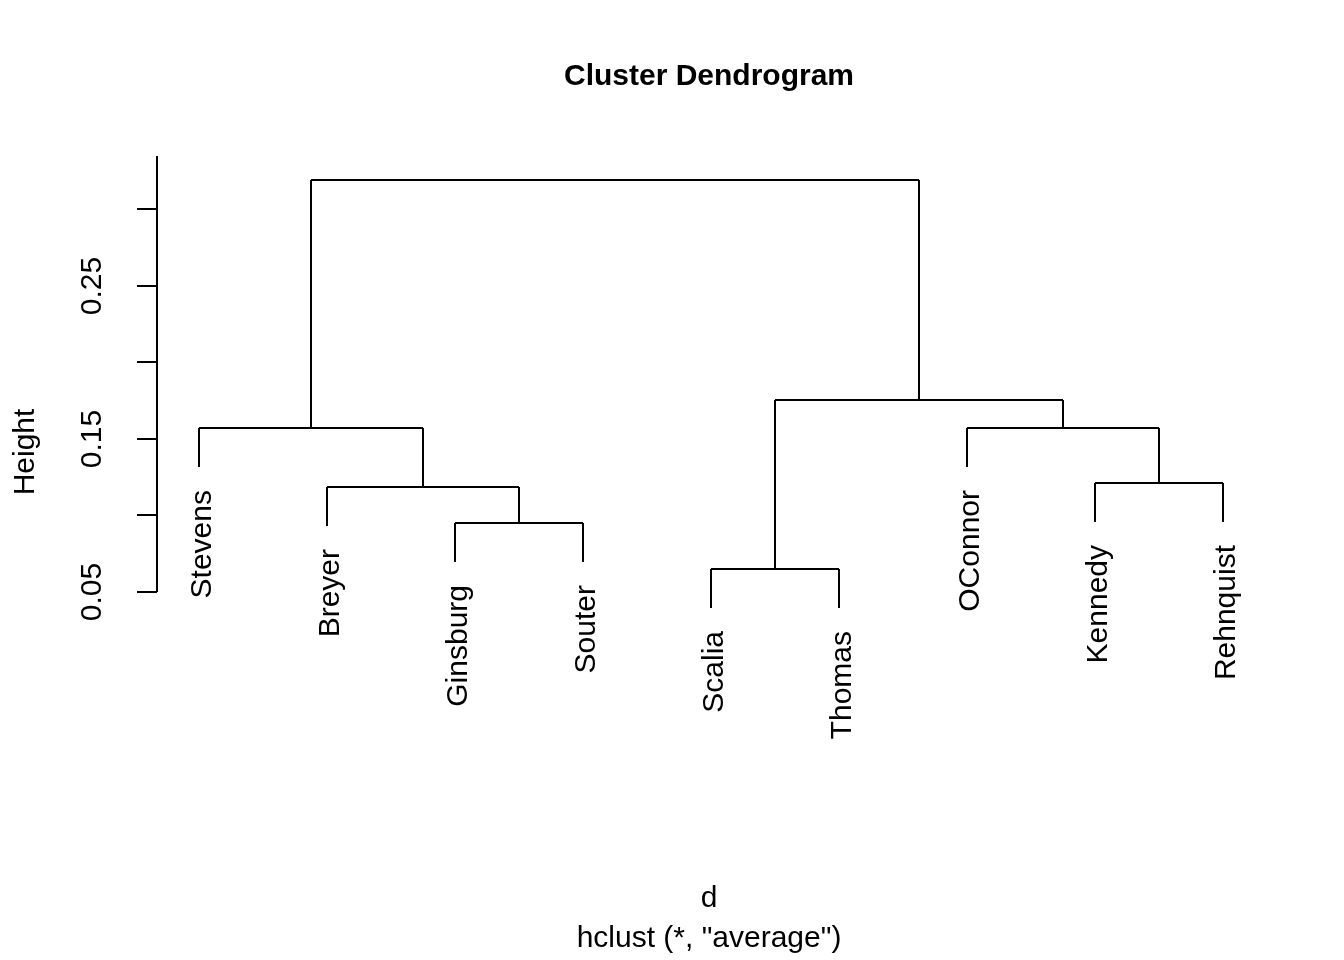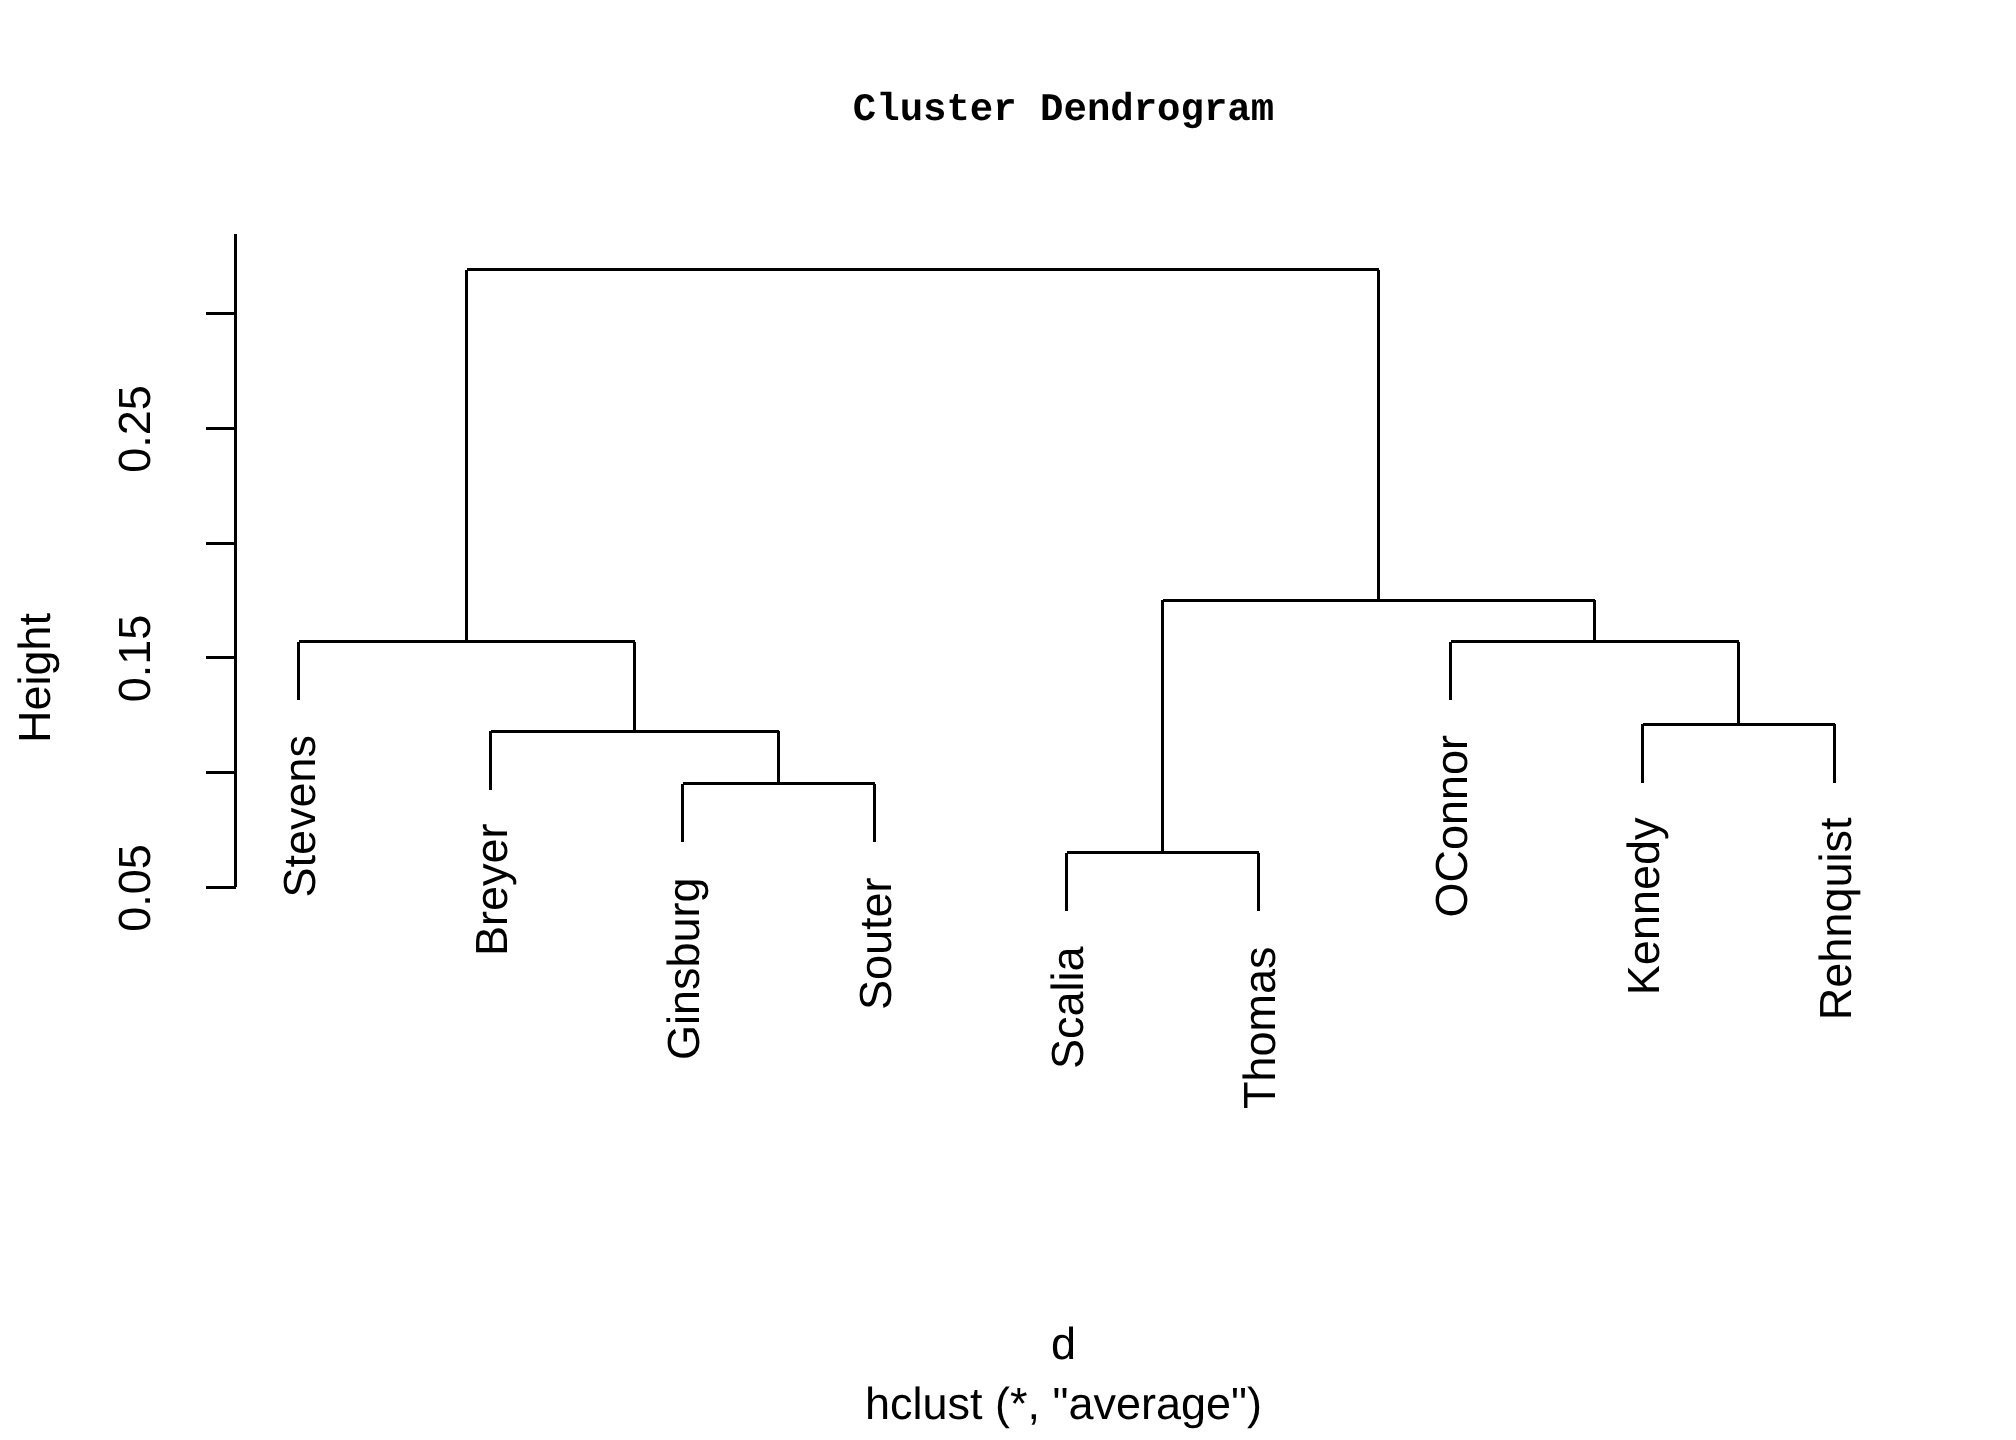--- a/index.html
+++ b/index.html
@@ -2,21 +2,21 @@
 <html><head>
 <meta charset="utf-8">
 <style>
   html,body { margin:0; padding:0; background:#ffffff; }
   #canvas {
     position:relative; width:1344px; height:960px; background:#ffffff;
     font-family:"Liberation Sans", sans-serif; color:#000; overflow:hidden;
   }
   .htext { position:absolute; transform:translateX(-50%); white-space:nowrap; line-height:1; }
   .vtext { position:absolute; transform-origin:0 0; white-space:nowrap; line-height:1; font-size:30px; }
-  .title { font-size:26px; font-weight:bold;font-family:Liberation Mono, monospace; }
+  .title { font-size:30px; font-weight:bold; }
   .axis-font { font-size:30px; }
   #plot-svg { position:absolute; left:0; top:0; }
 </style>
 </head>
 <body>
 
 <div id="canvas">
   <div class="htext title" style="left:709px; top:60px;">Cluster Dendrogram</div>
 
   <svg id="plot-svg" width="1344" height="960">

